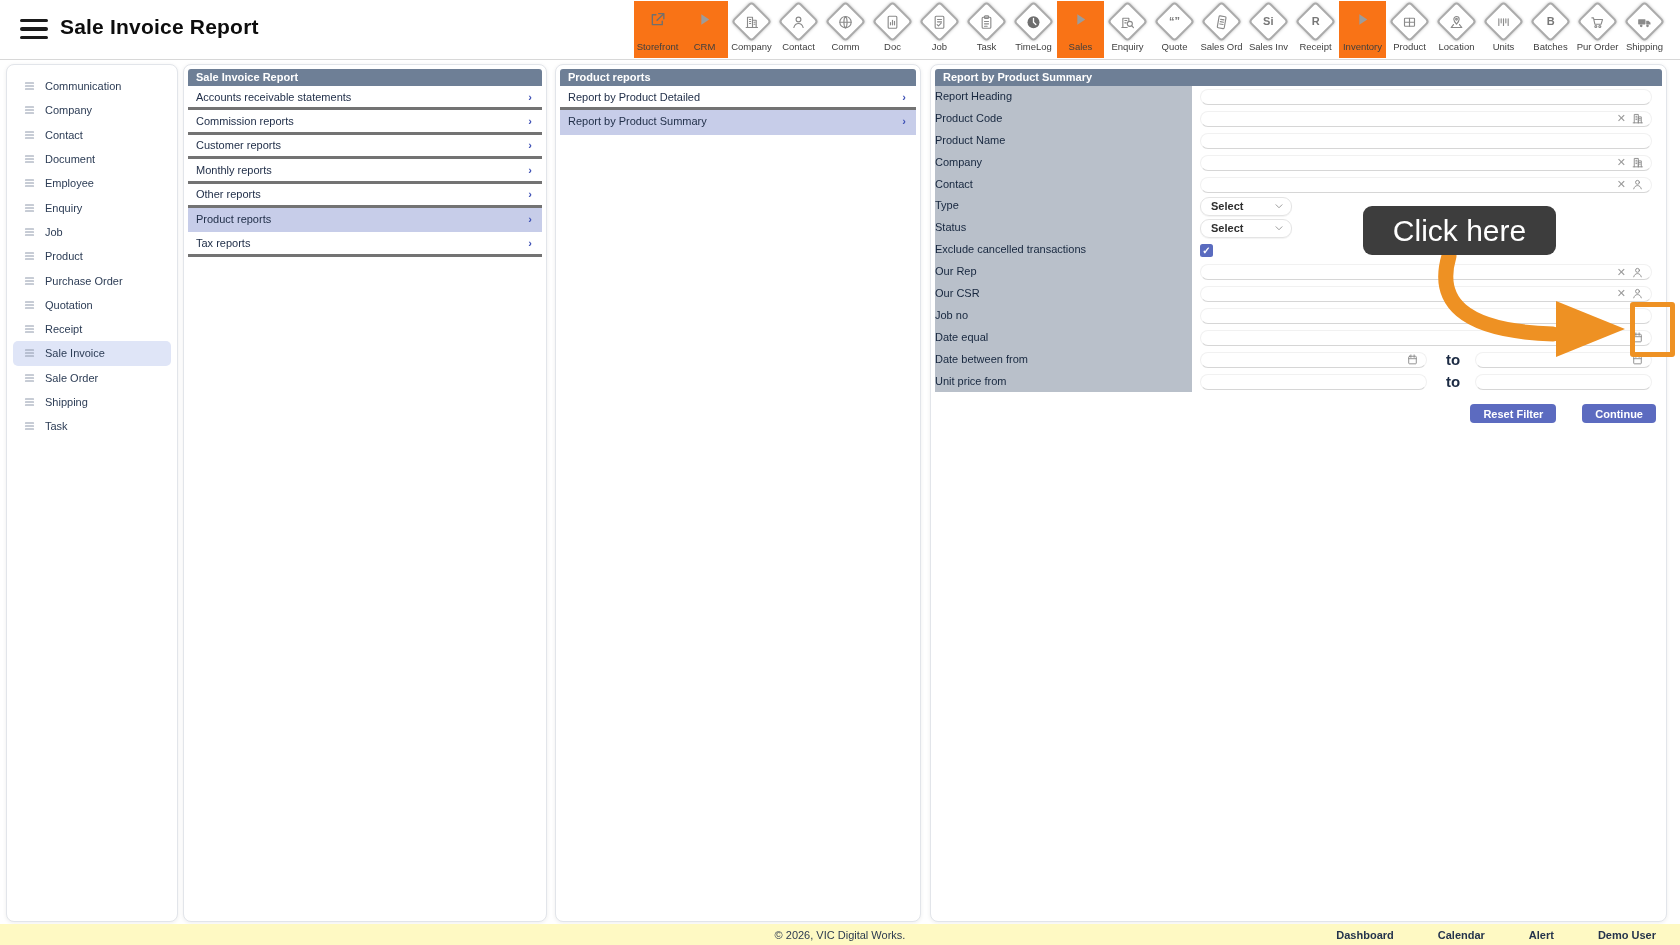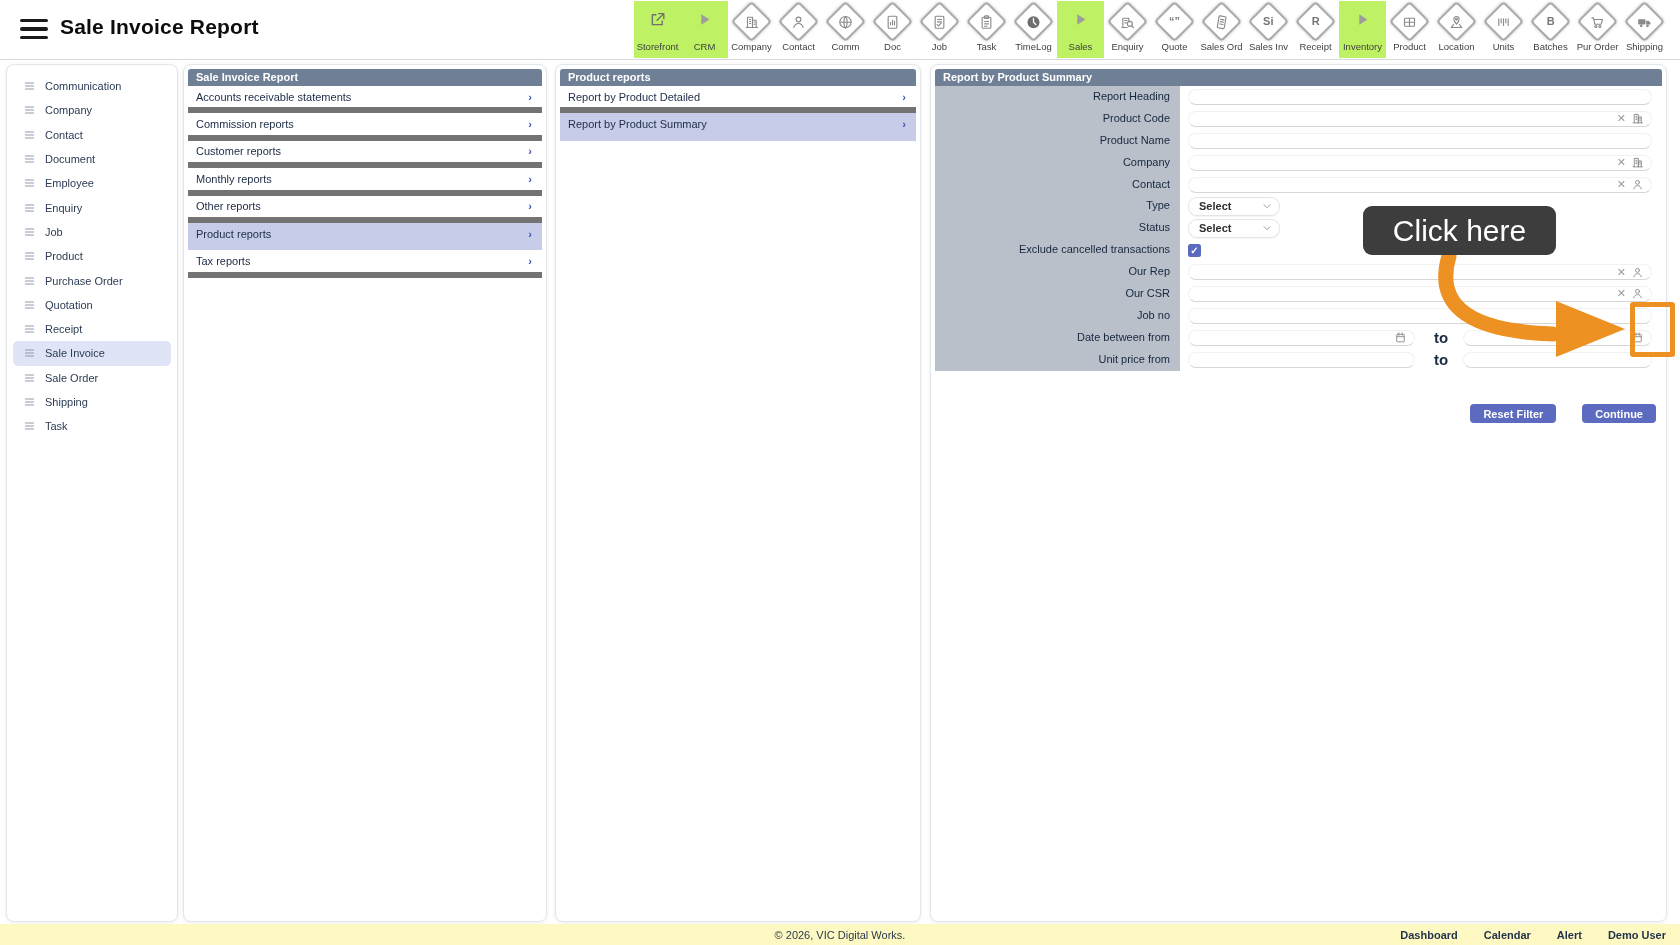--- a/index.html
+++ b/index.html
@@ -5,21 +5,21 @@
   html,body{margin:0;padding:0;background:#fff;width:1680px;height:945px;overflow:hidden;
     font-family:"Liberation Sans",sans-serif;-webkit-font-smoothing:antialiased;position:relative}
   
   .app-header{position:absolute;left:0;top:0;width:1680px;height:59px;background:#fff;border-bottom:1px solid #d8d8d8}
   .burger{position:absolute;left:20px;top:19px;width:28px;height:20px;display:flex;flex-direction:column;justify-content:space-between;cursor:pointer}
   .burger i{display:block;height:3.2px;background:#1b1b1b;border-radius:2px}
   .page-title{position:absolute;left:60px;top:15px;font-size:21px;font-weight:bold;color:#0d0d0d;letter-spacing:.2px}
   
   .toolbar{position:absolute;left:634px;top:1px;height:57px;display:flex}
   .tb-item{width:47px;height:57px;display:flex;flex-direction:column;align-items:center;justify-content:flex-start;cursor:pointer}
-  .tb-item.gray{background:#bef264}
+  .tb-item.gray{background:#f97316}
   .tb-ico{height:40px;display:flex;align-items:center;justify-content:center}
   .tb-label{font-size:9.5px;color:#3f3f3f;white-space:nowrap;line-height:10px;margin-top:1px}
   .diamond{width:25px;height:25px;transform:rotate(45deg);background:#fff;border:2px solid #ababab;border-radius:4px;
     box-shadow:0 0 3px rgba(0,0,0,.28);display:flex;align-items:center;justify-content:center}
   .diamond>.dglyph{transform:rotate(-45deg);display:flex;align-items:center;justify-content:center}
   .icn{display:inline-flex;color:#8a8a8a}
   .icn svg{width:100%;height:100%;display:block}
   .dglyph .icn{width:16px;height:16px}
   .tb-flat .icn{width:19px;height:19px;color:#6f6f6f}
   .glyph{font-size:11px;font-weight:bold;color:#777;line-height:1}
@@ -33,48 +33,48 @@
   .phead{height:17px;line-height:17px;background:#6e7f96;color:#fff;font-size:11px;font-weight:bold;
     padding:0 8px;border-radius:3px 3px 0 0;white-space:nowrap;overflow:hidden}
   
   .side-item{height:24.3px;display:flex;align-items:center;gap:9px;padding-left:10px;margin:0 2px;border-radius:5px;
     font-size:11px;color:#2c3c55;cursor:pointer}
   .side-item .icn{width:13px;height:12px;color:#8f9aab}
   .side-item.sel{background:#dfe5f7}
   #sidebar .list{padding-top:5px}
   
   .list-row{height:21.4px;display:flex;align-items:center;padding:0 10px 0 8px;font-size:11px;color:#22304a;
-    border-bottom:6px solid #737373;cursor:pointer}
+    border-bottom:3px solid #737373;cursor:pointer}
   .list-row.sel{background:#c7cde9;border-bottom-color:#c7cde9}
   .chev{margin-left:auto;color:#3f51b5;font-size:11px;font-weight:bold}
   
   .frow{display:flex;height:21.9px;align-items:stretch}
-  .flabel{width:235px;flex:0 0 235px;background:#b9c0ca;color:#16263e;font-size:11px;text-align:right;
-    padding-right:10px;line-height:21.9px;white-space:nowrap}
+  .flabel{width:235px;flex:0 0 235px;background:#b9c0ca;color:#16263e;font-size:11px;
+    padding-right:22px;line-height:21.9px;white-space:nowrap}
   .ffield{flex:1;display:flex;align-items:center;padding:0 10px 0 8px}
   .inp{height:16px;background:#fff;border:1px solid #f1f1f1;border-bottom-color:#d6d6d6;border-radius:9px;
     display:flex;align-items:center;padding:0 7px;gap:5px;box-sizing:border-box}
   .inp.grow{flex:1}
   .inp input{flex:1;border:none;outline:none;background:transparent;font-size:11px;color:#222;min-width:0;height:14px;padding:0}
   .clear{color:#9a9a9a;font-size:11px;line-height:1;cursor:pointer}
   .inp .icn,.sel-caret .icn{width:13px;height:13px;cursor:pointer}
   .select{width:74px;height:17px;border:1px solid #e4e4e4;border-radius:9px;display:flex;align-items:center;
     padding:0 6px 0 10px;font-size:11px;font-weight:bold;color:#2e2e2e;box-shadow:0 1px 1px rgba(0,0,0,.05);cursor:pointer;justify-content:space-between}
   .sel-caret{display:flex;color:#8a8a8a}
   .sel-caret .icn{width:12px;height:12px}
   .cbx{width:13px;height:13px;background:#5a6bbf;border-radius:2.5px;color:#fff;font-size:10px;line-height:13px;
     text-align:center;cursor:pointer;font-weight:bold}
   .to-lab{font-size:15px;font-weight:bold;color:#1c2b44;margin:0 15px 0 19px}
   .actions{position:absolute;right:10px;top:339px;display:flex;gap:26px}
   .btn{height:19px;border:none;border-radius:4px;background:#5c6bc0;color:#fff;font-size:11px;font-weight:bold;
     padding:0 13px;cursor:pointer;font-family:"Liberation Sans",sans-serif}
   
   .footer{position:absolute;left:0;top:924px;width:1680px;height:21px;background:#fef9c3;display:flex;align-items:center;font-size:11px;color:#2c3a50}
   .copyright{position:absolute;left:0;right:0;text-align:center}
-  .flinks{margin-left:auto;display:flex;gap:26px;padding-right:14px;position:relative}
+  .flinks{margin-left:auto;display:flex;gap:44px;padding-right:24px;position:relative}
   .flink{font-weight:bold;color:#24334c;cursor:pointer}
   
   .tooltip{position:absolute;left:1363px;top:206px;width:193px;height:49px;background:#3d3d3d;border-radius:9px;
     color:#fff;font-size:30px;display:flex;align-items:center;justify-content:center;z-index:30}
   .hlbox{position:absolute;left:1630px;top:302px;width:35px;height:45px;border:5px solid #ee9123;border-radius:3px;z-index:25}
   #arrow-svg{position:absolute;left:0;top:0;z-index:24;pointer-events:none}
 </style>
 </head>
 <body>
 
@@ -692,20 +692,34 @@
               </svg>
             </span>
           </span>
         </div>
       </div>
       <div class="frow">
     <div class="flabel">Job no</div>
     <div class="ffield">
           <span class="inp grow" style="">
      <input style="">
+          </span>
+        </div>
+      </div>
+      <div class="frow">
+    <div class="flabel">Date equal</div>
+    <div class="ffield">
+          <span class="inp grow" style="">
+     <input style="">
+            <span class="icn ">
+              <svg viewBox="0 0 24 24" fill="none" stroke="currentColor" stroke-width="1.7" stroke-linecap="round" stroke-linejoin="round">
+                <rect x="5" y="6" width="14" height="14" rx="1.5"></rect>
+                <path d="M5 10.5h14M9 3.5V8M15 3.5V8"></path>
+              </svg>
+            </span>
           </span>
         </div>
       </div>
       <div class="frow">
     <div class="flabel">Date between from</div>
     <div class="ffield">
           <span class="inp " style="width:227px;flex:0 0 227px;">
      <input style="">
             <span class="icn ">
               <svg viewBox="0 0 24 24" fill="none" stroke="currentColor" stroke-width="1.7" stroke-linecap="round" stroke-linejoin="round">

